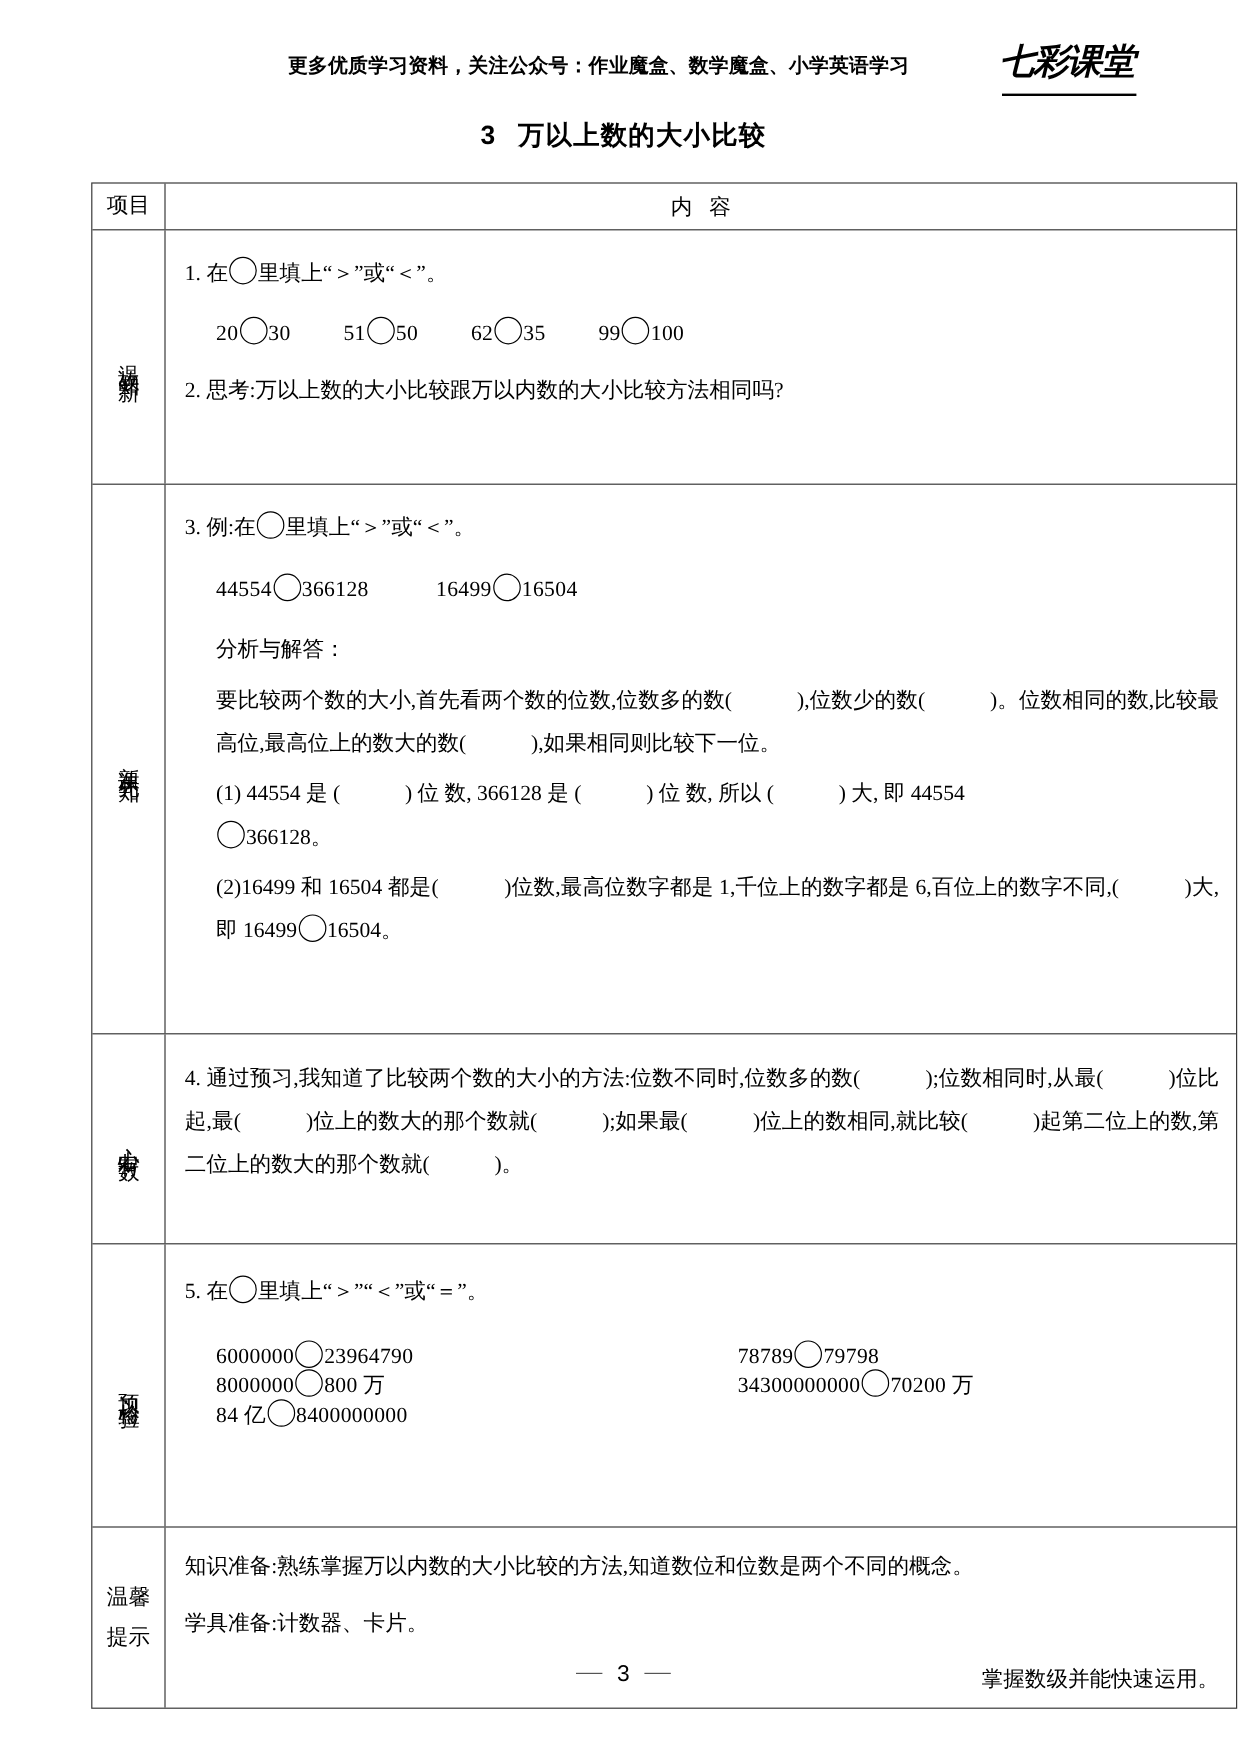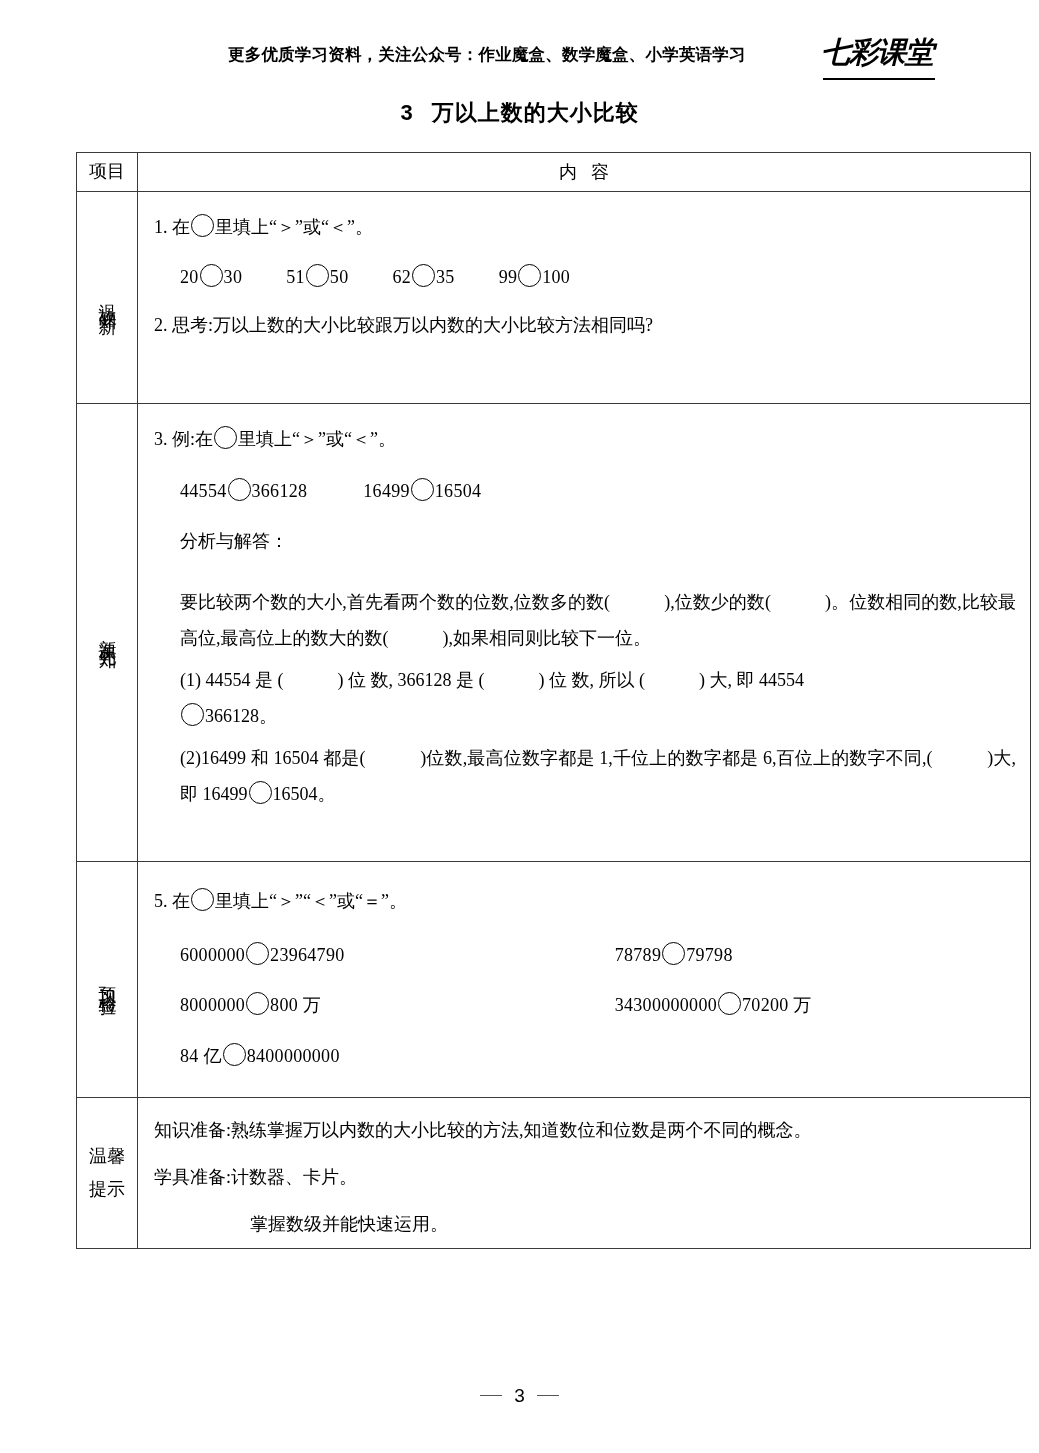--- a/index.html
+++ b/index.html
@@ -13,21 +13,21 @@
     position: relative;
     font-family: "Liberation Serif", "DejaVu Serif", serif;
     color: #000;
     overflow: hidden;
   }
 
   
   .page-header {
     position: absolute;
     top: 44px;
-    left: 0;
+    left: 12px;
     width: 1001px;
     height: 40px;
   }
   .promo-line {
     position: absolute;
     left: 228px;
     top: 0px;
     font-size: 16.5px;
     font-weight: bold;
     letter-spacing: 0.2px;
@@ -162,37 +162,36 @@
   .r1 .line2 { margin-top: 22px; padding-left: 26px; }
   .r1 .line2 .grp { display: inline-block; margin-right: 44px; }
   .r1 .line2 .grp:last-child { margin-right: 0; }
   .r1 .line3 { margin-top: 24px; }
 
   
   .r2 .line1 { margin-top: 12px; }
   .r2 .line2 { margin-top: 24px; padding-left: 26px; }
   .r2 .line2 .grp { display: inline-block; margin-right: 56px; }
   .r2 .line3 { margin-top: 26px; padding-left: 26px; }
-  .r2 .body-text { margin-top: 28px; padding-left: 26px; }
+  .r2 .body-text { margin-top: 9px; padding-left: 26px; }
   .r2 .sub { margin-top: 6px; padding-left: 26px; }
 
   
   .grid2 {
     display: grid;
     grid-template-columns: 52% 48%;
-    row-gap: 26px;
     padding-left: 26px;
     margin-top: 26px;
     font-size: 18px;
   }
 
   
   .tip { font-size: 18px; line-height: 1.6; }
   .tip + .tip { margin-top: 18px; }
-  .tip-cont { margin-top: 12px; padding-left: 96px; }
+  .tip-cont { margin-top: 12px; padding-left: 96px; text-align: right; }
 
   
   .footer {
     position: absolute;
     top: 1385px;
     left: 0;
     width: 1039px;
     text-align: center;
     font-size: 19px;
     font-family: "Liberation Sans", "DejaVu Sans", sans-serif;
@@ -261,20 +260,28 @@
       <div class="para sub">
         <span>(1) 44554 是 (　　　) 位 数, 366128 是 (　　　) 位 数, 所以 (　　　) 大, 即 44554</span><br>
         <span class="circ"></span><span>366128。</span>
       </div>
       <div class="para sub">
         <span>(2)16499 和 16504 都是(　　　)位数,最高位数字都是 1,千位上的数字都是 6,百位上的数字不同,(　　　)大,即 16499</span><span class="circ"></span><span>16504。</span>
       </div>
     </div>
   </div>
 
+  <div class="row r3" style="min-height:175px;">
+    <div class="cell-label">
+      <span class="vert">心中有数</span>
+    </div>
+    <div class="cell-content">
+      <div class="para" style="margin-top:8px;">4. 通过预习,我知道了比较两个数的大小的方法:位数不同时,位数多的数(　　　);位数相同时,从最(　　　)位比起,最(　　　)位上的数大的那个数就(　　　);如果最(　　　)位上的数相同,就比较(　　　)起第二位上的数,第二位上的数大的那个数就(　　　)。</div>
+    </div>
+  </div>
 
   <div class="row r4" style="min-height:236px;">
     <div class="cell-label">
       <span class="vert">预习检验</span>
     </div>
     <div class="cell-content">
       <div class="q" style="margin-top:16px;">
         <span>5. 在</span><span class="circ"></span><span>里填上“＞”“＜”或“＝”。</span>
       </div>
       <div class="grid2 mono">

